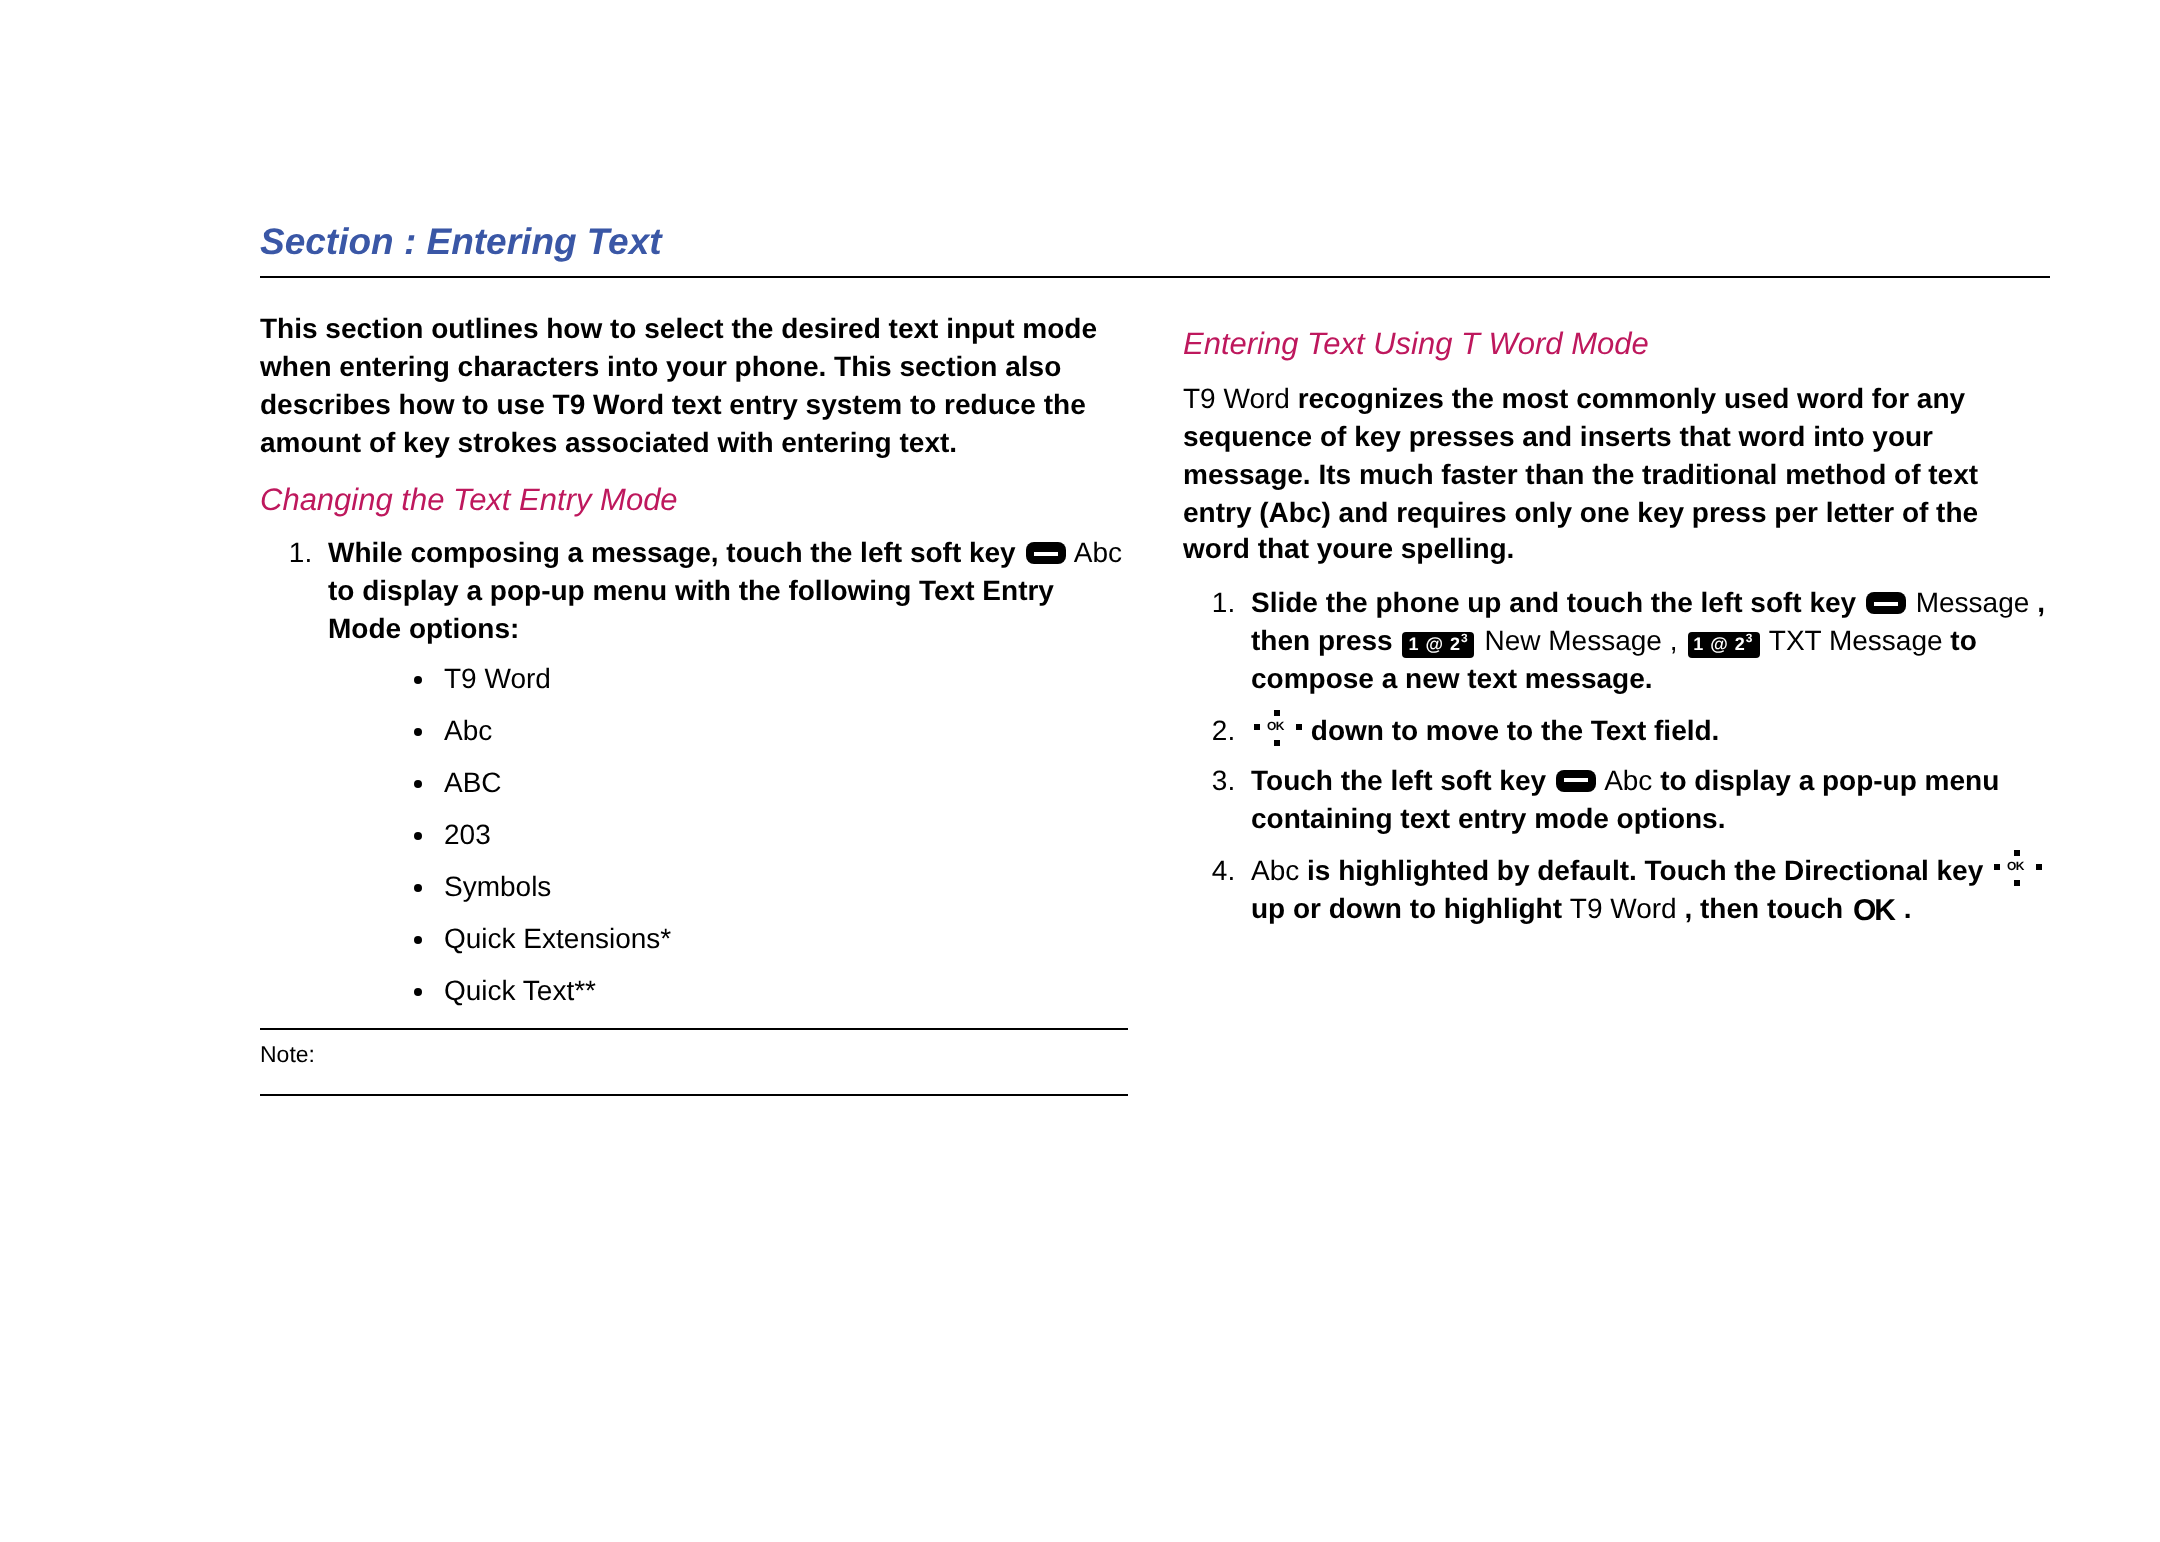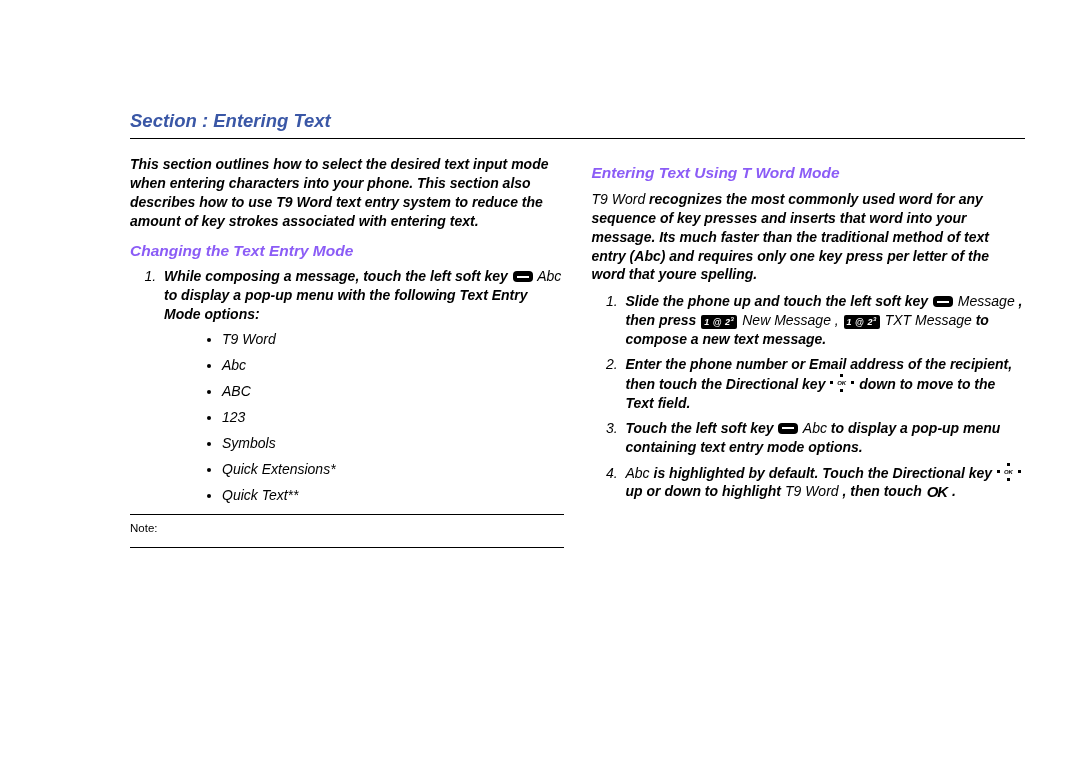--- a/index.html
+++ b/index.html
@@ -42,32 +42,31 @@
 
   .col {
     width: 50%;
     font-size: 14px;
     line-height: 1.35;
     font-stretch: condensed;
   }
   
   .col p, .col li {
     font-family: "Arial Narrow", Arial, sans-serif;
-    font-style: italic;
   }
 
   .intro {
     font-weight: bold;
     margin: 0 0 10px 0;
   }
 
   .subhead {
     font-style: italic;
-    font-weight: bold;
-    color: #8b5cf6;
+    font-weight: normal;
+    color: #be185d;
     font-size: 15.5px;
     margin: 8px 0 6px 0;
   }
 
   ol {
     margin: 0 0 0 0;
     padding-left: 30px;
   }
   ol > li {
     margin-bottom: 6px;
@@ -208,21 +207,21 @@
         <li>
           <span class="bold">While composing a message, touch the left soft key</span>
           <span class="softkey-icon"></span>
           <span class="plain">Abc</span>
           <span class="bold"> to display a pop-up menu with the following Text Entry Mode options:</span>
 
           <ul class="modes">
             <li>T9 Word</li>
             <li>Abc</li>
             <li>ABC</li>
-            <li>123</li>
+            <li>203</li>
             <li>Symbols</li>
             <li>Quick Extensions*</li>
             <li>Quick Text**</li>
           </ul>
         </li>
       </ol>
 
       <hr class="inner">
       <div class="note-block">
         <div class="note-label">Note:</div>
@@ -247,21 +246,20 @@
           <span class="plain">Message</span>
           <span class="bold"> , then press </span>
           <span class="black-box">1&nbsp;@&nbsp;2<sup style="font-size:6px;">3</sup></span>
           <span class="plain"> New Message ,  </span>
           <span class="black-box">1&nbsp;@&nbsp;2<sup style="font-size:6px;">3</sup></span>
           <span class="plain"> TXT Message</span>
           <span class="bold">  to compose a new text message.</span>
         </li>
 
         <li>
-          <span class="bold">Enter the phone number or Email address of the recipient, then touch the Directional key </span>
           <span class="dirkey">
             <span class="dot up"></span><span class="dot down"></span><span class="dot left"></span><span class="dot right"></span>
             <span class="ok">OK</span>
           </span>
           <span class="bold"> down to move to the Text field.</span>
         </li>
 
         <li>
           <span class="bold">Touch the left soft key</span>
           <span class="softkey-icon"></span>

